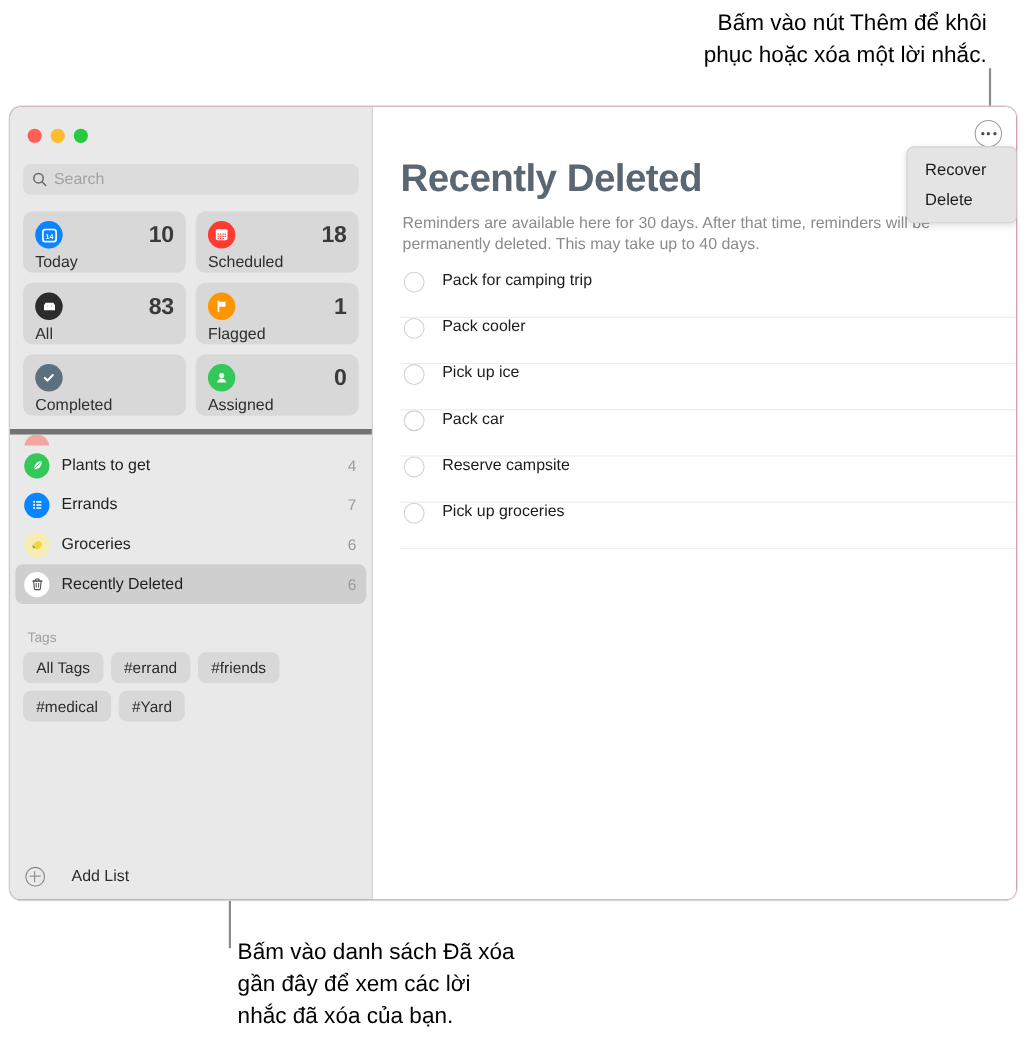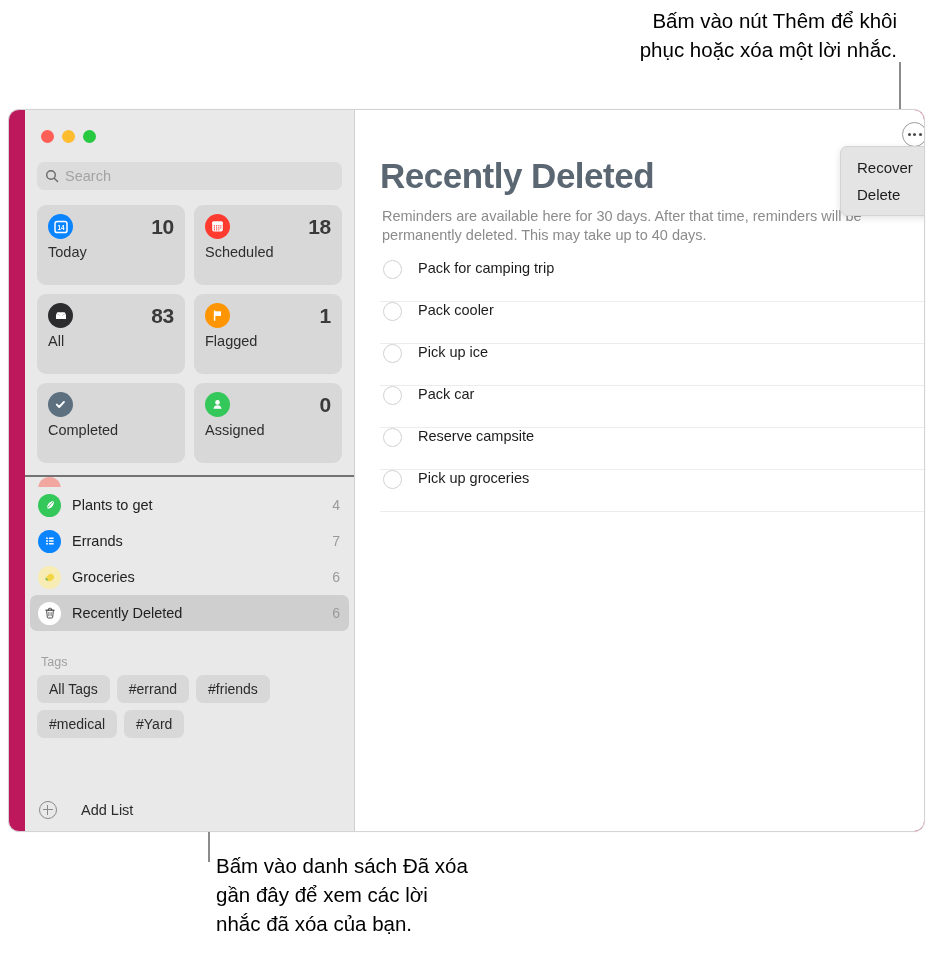--- a/index.html
+++ b/index.html
@@ -40,31 +40,30 @@
     background: #8b8b8b;
     width: 2px;
   }
   #callout-line-top { left: 899px; top: 62px; height: 226px; }
   #callout-line-bottom { left: 208px; top: 650px; height: 212px; }
 
   
   #app-window {
     position: absolute;
     left: 8px;
-    top: 109px;
+    top: 96px;
     width: 917px;
     height: 723px;
     border-radius: 11px;
     background: #be185d;
     border: 1px solid #d4d4d4;
     box-sizing: border-box;
     overflow: hidden;
     display: flex;
     box-shadow: 0 0 0 0.5px rgba(0,0,0,0.03);
-    padding-left: 16px;
   }
 
   
   #sidebar {
     width: 330px;
     background: #e9e9e9;
     display: flex;
     flex-direction: column;
     position: relative;
     box-sizing: border-box;
@@ -108,21 +107,21 @@
   
   #smart-grid {
     display: grid;
     grid-template-columns: 1fr 1fr;
     gap: 9px;
     padding: 15px 12px 12px 12px;
   }
   .smart-card {
     background: #d8d8d8;
     border-radius: 9px;
-    height: 80px;
+    height: 56px;
     padding: 9px 11px 0 11px;
     box-sizing: border-box;
     position: relative;
   }
   .smart-top {
     display: flex;
     align-items: center;
     justify-content: space-between;
   }
   .smart-count {
@@ -142,21 +141,21 @@
     display: flex; align-items: center; justify-content: center;
     position: relative;
     flex-shrink: 0;
   }
 
   
   #lists-scroll {
     flex: 1;
     overflow: hidden;
     position: relative;
-    border-top: 2px solid #737373;
+    border-top: 5px solid #737373;
     padding-top: 0;
   }
   .list-row {
     display: flex;
     align-items: center;
     height: 36px;
     margin: 0 5px;
     padding: 0 9px 0 8px;
     border-radius: 7px;
     gap: 11px;

